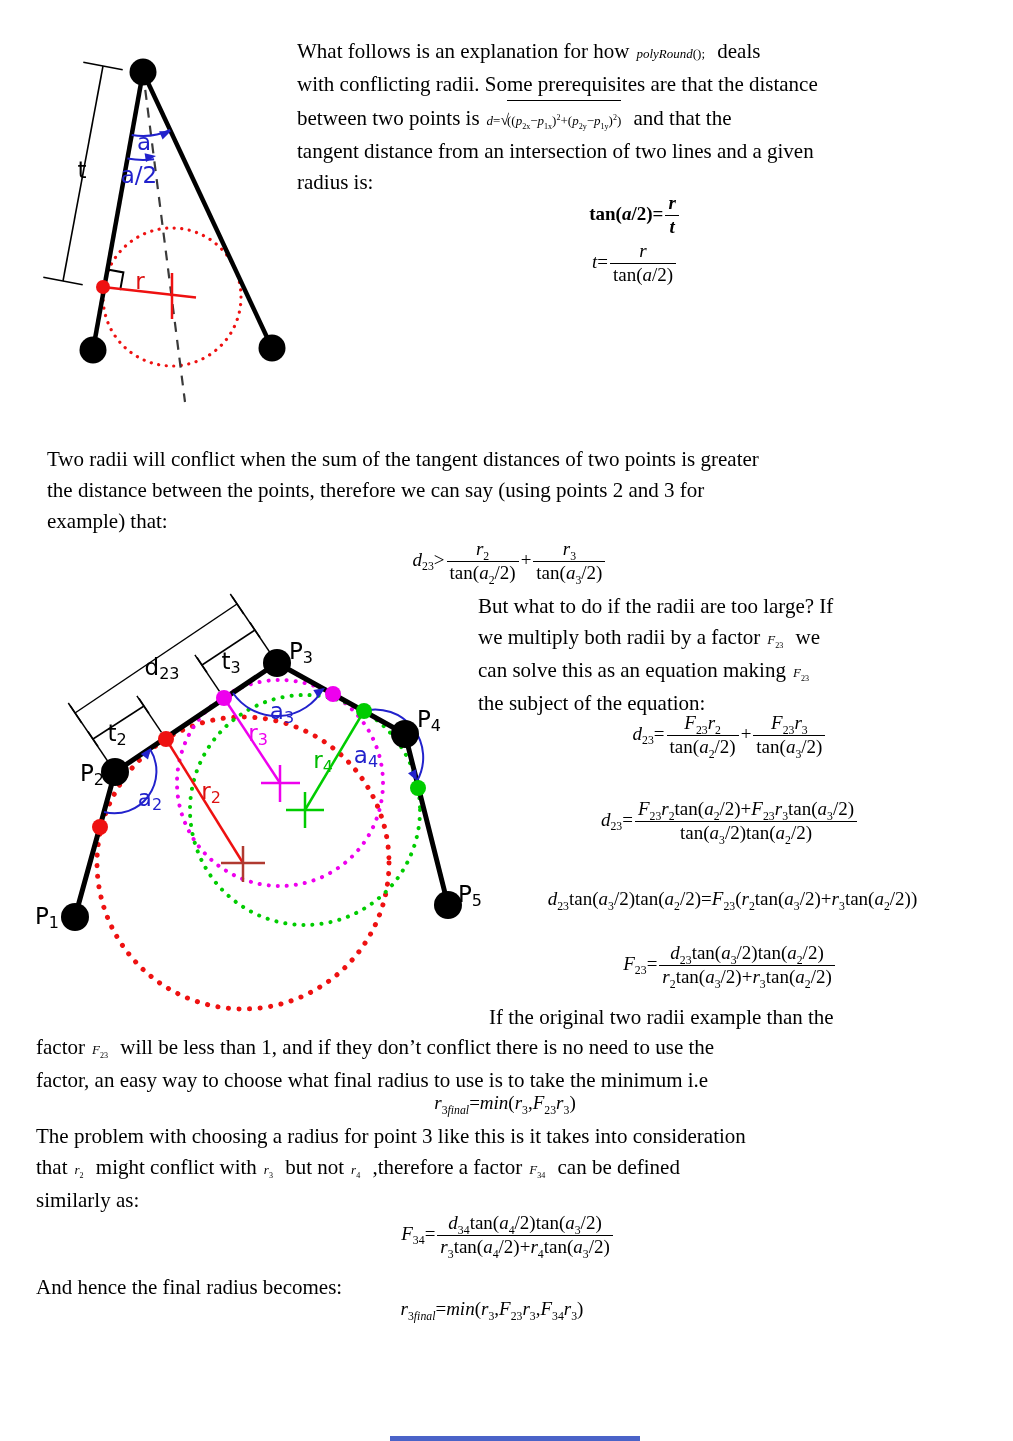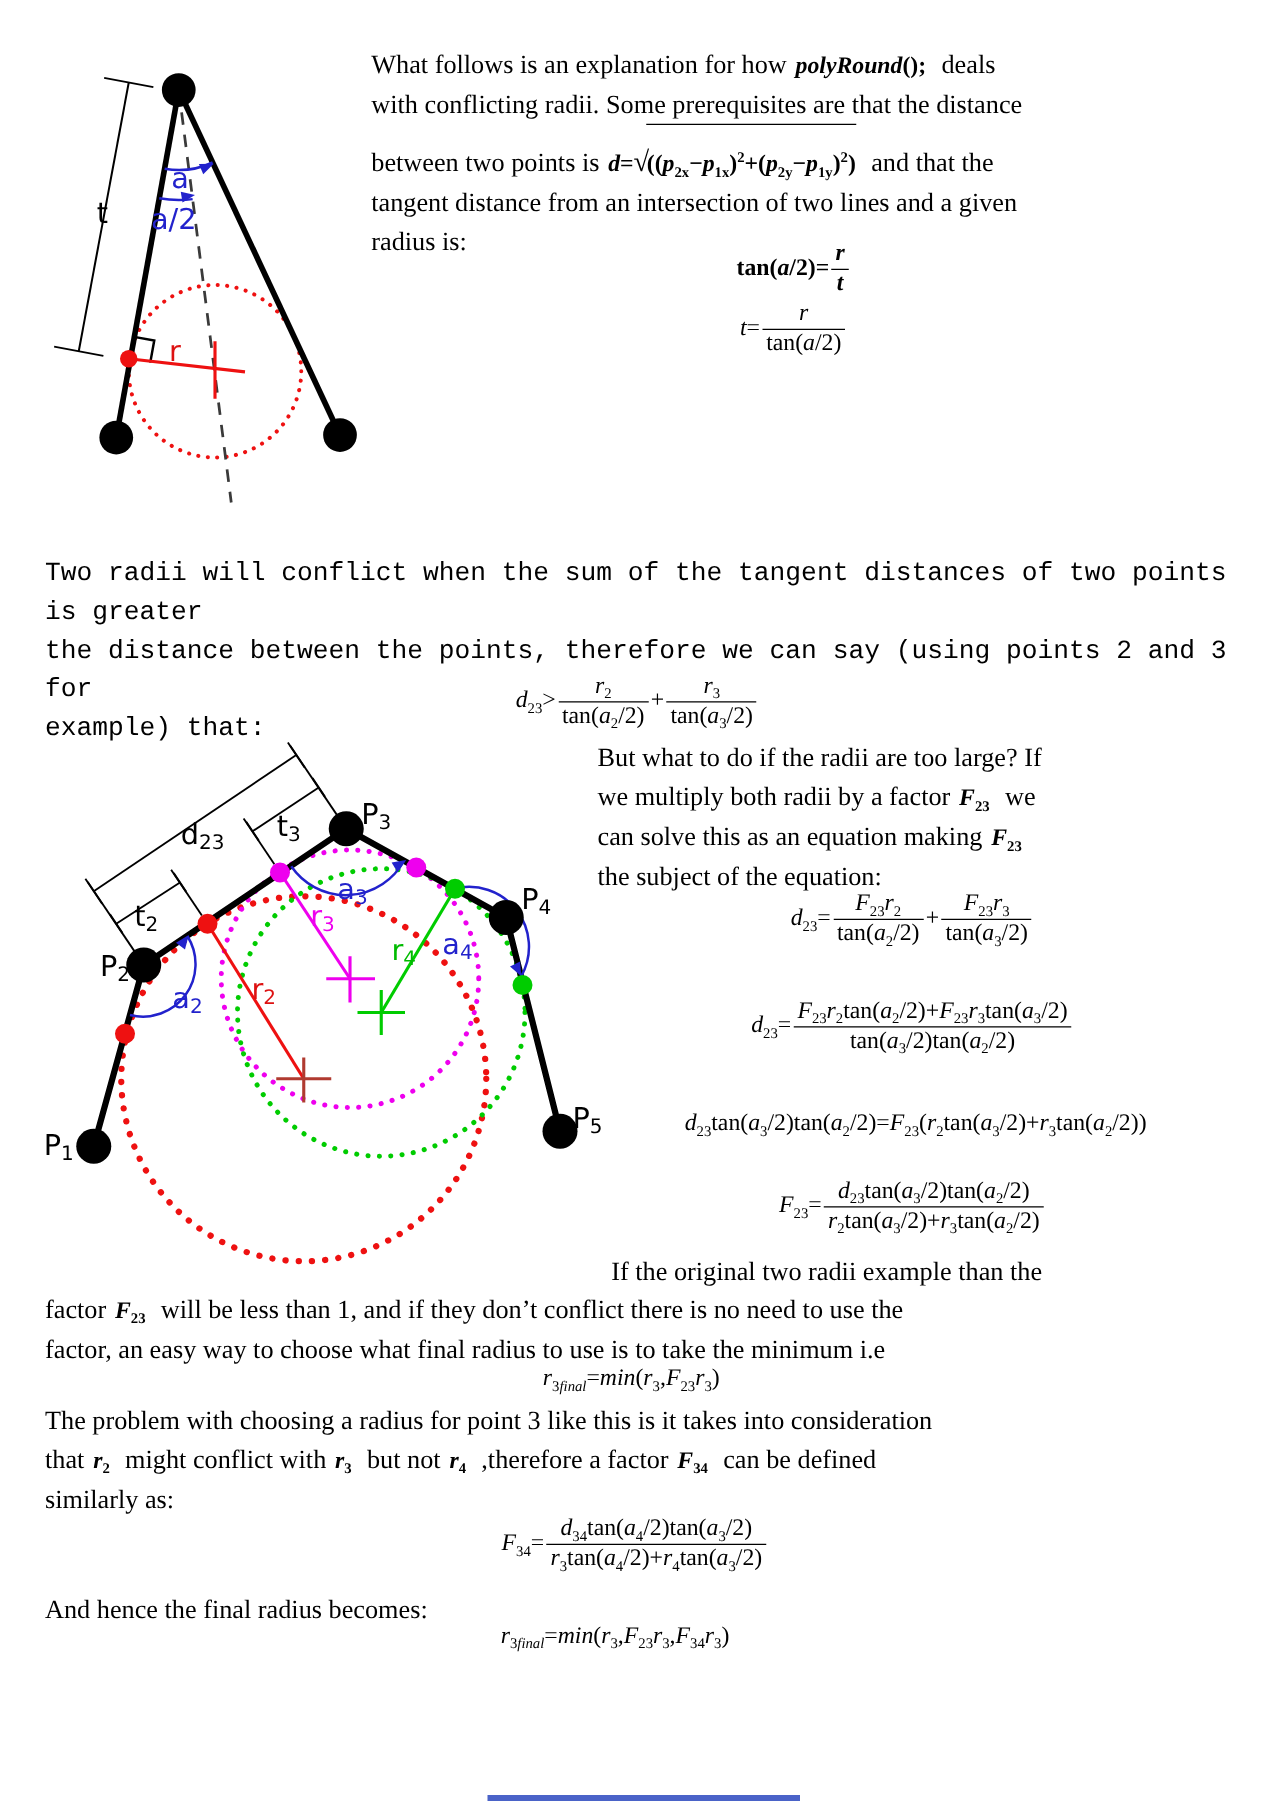--- a/index.html
+++ b/index.html
@@ -2,35 +2,35 @@
 <html><head>
 <meta charset="utf-8">
 <style>
   html,body { margin:0; padding:0; background:#e8e8e8; }
   .page {
     position:relative; width:1013px; height:1441px; background:#ffffff;
     font-family:"Liberation Serif","DejaVu Serif",serif; color:#000;
     overflow:hidden; margin:0 auto;
   }
   .para { position:absolute; margin:0; font-size:21px; line-height:31px; }
-  .imath { font-size:19px; margin:0 7px; white-space:nowrap;font-weight:bold; }
+  .imath { font-size:13px; margin:0 7px; white-space:nowrap; }
   .mi { font-style:italic; }
   .mu { font-style:normal; }
   sub { font-size:0.62em; line-height:0; }
   sup { font-size:0.62em; line-height:0; }
   .formula {
     position:absolute; font-size:19px; text-align:center;
     line-height:1.2; white-space:nowrap;
   }
   .frac { display:inline-block; vertical-align:middle; text-align:center; margin:0 2px; }
   .fnum, .fden { display:block; padding:0 3px; }
   .fden { border-top:1.4px solid #000; }
   .sqrt { white-space:nowrap; }
   .rad { font-size:1.2em; margin-right:-2px; font-style:normal; }
-  .bar { border-top:1.3px solid #000; display:inline-block; padding-top:16px; }
+  .bar { border-top:1.3px solid #000; display:inline-block; padding-top:4px; }
   .page-edge { position:absolute; left:390px; top:1436px; width:250px; height:5px; background:#4a63c8; }
   svg { position:absolute; }
   svg text { font-family:"DejaVu Sans","Liberation Sans",sans-serif; font-size:23px; text-anchor:middle; }
   .ds { font-size:16px; }
   .lbl-blue { fill:#2222cc; }
   .lbl-red { fill:#dd1111; }
   .lbl-magenta { fill:#ee00ee; }
   .lbl-green { fill:#00bb00; }
 </style>
 </head>
@@ -149,21 +149,21 @@
     <text x="258" y="741" class="lbl-magenta"><tspan>r</tspan><tspan class="ds" dy="4">3</tspan></text>
     <text x="323" y="768" class="lbl-green"><tspan>r</tspan><tspan class="ds" dy="4">4</tspan></text>
   </svg>
 
   <p class="para" style="left:297px; top:36px; width:690px;">What follows is an explanation for how<span class="imath"><span class="mi">polyRound</span><span class="mu">();</span></span> deals<br>with conflicting radii. Some prerequisites are that the distance<br>between two points is<span class="imath"><span class="mi">d</span><span class="mu">=</span><span class="sqrt"><span class="rad">√</span><span class="bar"><span class="mu">((</span><span class="mi">p</span><sub>2x</sub><span class="mu">−</span><span class="mi">p</span><sub>1x</sub><span class="mu">)</span><sup>2</sup><span class="mu">+(</span><span class="mi">p</span><sub>2y</sub><span class="mu">−</span><span class="mi">p</span><sub>1y</sub><span class="mu">)</span><sup>2</sup><span class="mu">)</span></span></span></span> and that the<br>tangent distance from an intersection of two lines and a given<br>radius is:</p>
 
   <div class="formula" style="left:500px; top:192px; width:270px;font-weight:bold;"><span class="mu">tan(</span><span class="mi">a</span><span class="mu">/2)=</span><span class="frac"><span class="fnum"><span class="mi">r</span></span><span class="fden"><span class="mi">t</span></span></span></div>
   <div class="formula" style="left:500px; top:240px; width:270px;"><span class="mi">t</span><span class="mu">=</span><span class="frac"><span class="fnum"><span class="mi">r</span></span><span class="fden"><span class="mu">tan(</span><span class="mi">a</span><span class="mu">/2)</span></span></span></div>
 
 
-  <p class="para" style="left:36px; top:444px; width:960px;font-family:Liberation Mono, monospace;">Two radii will conflict when the sum of the tangent distances of two points is greater<br>the distance between the points, therefore we can say (using points 2 and 3 for<br>example) that:</p>
+  <p class="para" style="left:47px; top:444px; width:960px;">Two radii will conflict when the sum of the tangent distances of two points is greater<br>the distance between the points, therefore we can say (using points 2 and 3 for<br>example) that:</p>
 
   <div class="formula" style="left:350px; top:538px; width:320px;"><span class="mi">d</span><sub>23</sub><span class="mu">&gt;</span><span class="frac"><span class="fnum"><span class="mi">r</span><sub>2</sub></span><span class="fden"><span class="mu">tan(</span><span class="mi">a</span><sub>2</sub><span class="mu">/2)</span></span></span><span class="mu">+</span><span class="frac"><span class="fnum"><span class="mi">r</span><sub>3</sub></span><span class="fden"><span class="mu">tan(</span><span class="mi">a</span><sub>3</sub><span class="mu">/2)</span></span></span></div>
 
   <p class="para" style="left:478px; top:591px; width:505px;">But what to do if the radii are too large? If<br>we multiply both radii by a factor<span class="imath"><span class="mi">F</span><sub>23</sub></span> we<br>can solve this as an equation making<span class="imath"><span class="mi">F</span><sub>23</sub></span><br>the subject of the equation:</p>
 
   <div class="formula" style="left:570px; top:712px; width:320px;"><span class="mi">d</span><sub>23</sub><span class="mu">=</span><span class="frac"><span class="fnum"><span class="mi">F</span><sub>23</sub><span class="mi">r</span><sub>2</sub></span><span class="fden"><span class="mu">tan(</span><span class="mi">a</span><sub>2</sub><span class="mu">/2)</span></span></span><span class="mu">+</span><span class="frac"><span class="fnum"><span class="mi">F</span><sub>23</sub><span class="mi">r</span><sub>3</sub></span><span class="fden"><span class="mu">tan(</span><span class="mi">a</span><sub>3</sub><span class="mu">/2)</span></span></span></div>
   <div class="formula" style="left:530px; top:798px; width:400px;"><span class="mi">d</span><sub>23</sub><span class="mu">=</span><span class="frac"><span class="fnum"><span class="mi">F</span><sub>23</sub><span class="mi">r</span><sub>2</sub><span class="mu">tan(</span><span class="mi">a</span><sub>2</sub><span class="mu">/2)+</span><span class="mi">F</span><sub>23</sub><span class="mi">r</span><sub>3</sub><span class="mu">tan(</span><span class="mi">a</span><sub>3</sub><span class="mu">/2)</span></span><span class="fden"><span class="mu">tan(</span><span class="mi">a</span><sub>3</sub><span class="mu">/2)tan(</span><span class="mi">a</span><sub>2</sub><span class="mu">/2)</span></span></span></div>
   <div class="formula" style="left:490px; top:888px; width:485px;"><span class="mi">d</span><sub>23</sub><span class="mu">tan(</span><span class="mi">a</span><sub>3</sub><span class="mu">/2)tan(</span><span class="mi">a</span><sub>2</sub><span class="mu">/2)=</span><span class="mi">F</span><sub>23</sub><span class="mu">(</span><span class="mi">r</span><sub>2</sub><span class="mu">tan(</span><span class="mi">a</span><sub>3</sub><span class="mu">/2)+</span><span class="mi">r</span><sub>3</sub><span class="mu">tan(</span><span class="mi">a</span><sub>2</sub><span class="mu">/2))</span></div>
   <div class="formula" style="left:560px; top:942px; width:340px;"><span class="mi">F</span><sub>23</sub><span class="mu">=</span><span class="frac"><span class="fnum"><span class="mi">d</span><sub>23</sub><span class="mu">tan(</span><span class="mi">a</span><sub>3</sub><span class="mu">/2)tan(</span><span class="mi">a</span><sub>2</sub><span class="mu">/2)</span></span><span class="fden"><span class="mi">r</span><sub>2</sub><span class="mu">tan(</span><span class="mi">a</span><sub>3</sub><span class="mu">/2)+</span><span class="mi">r</span><sub>3</sub><span class="mu">tan(</span><span class="mi">a</span><sub>2</sub><span class="mu">/2)</span></span></span></div>
 

